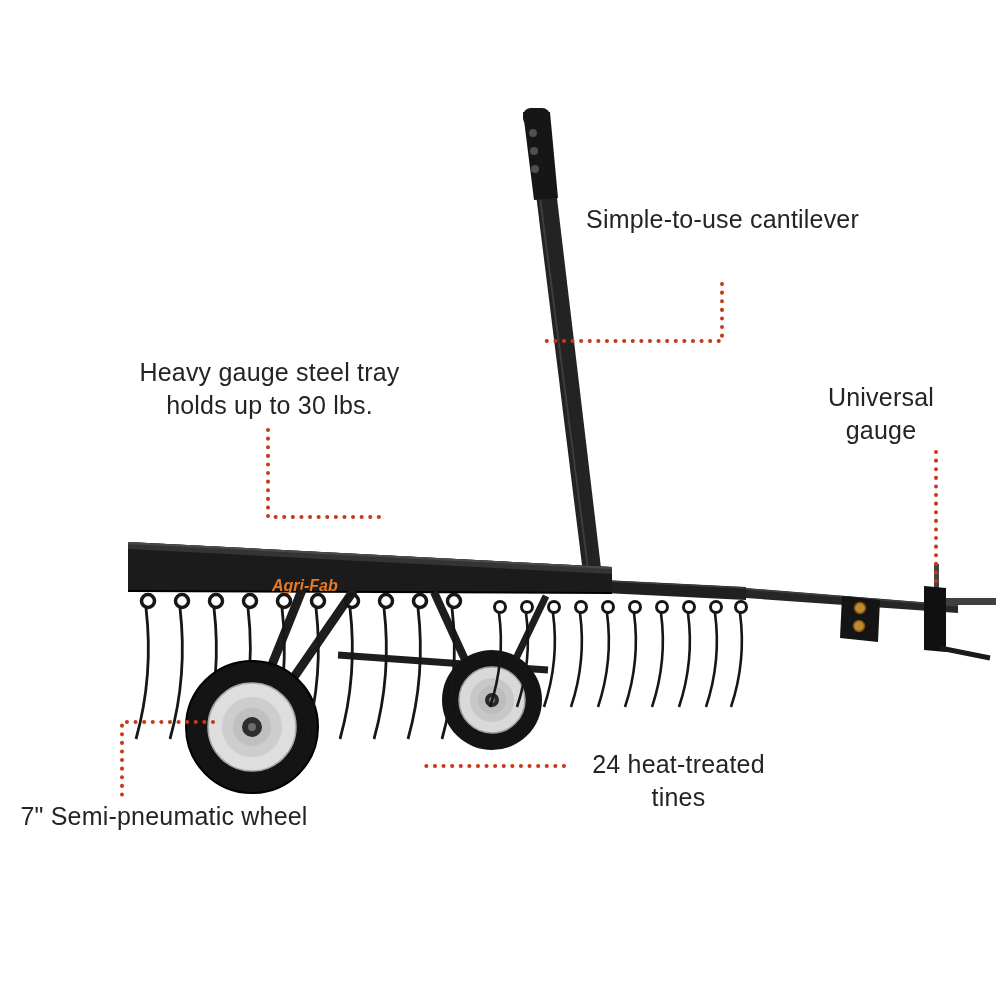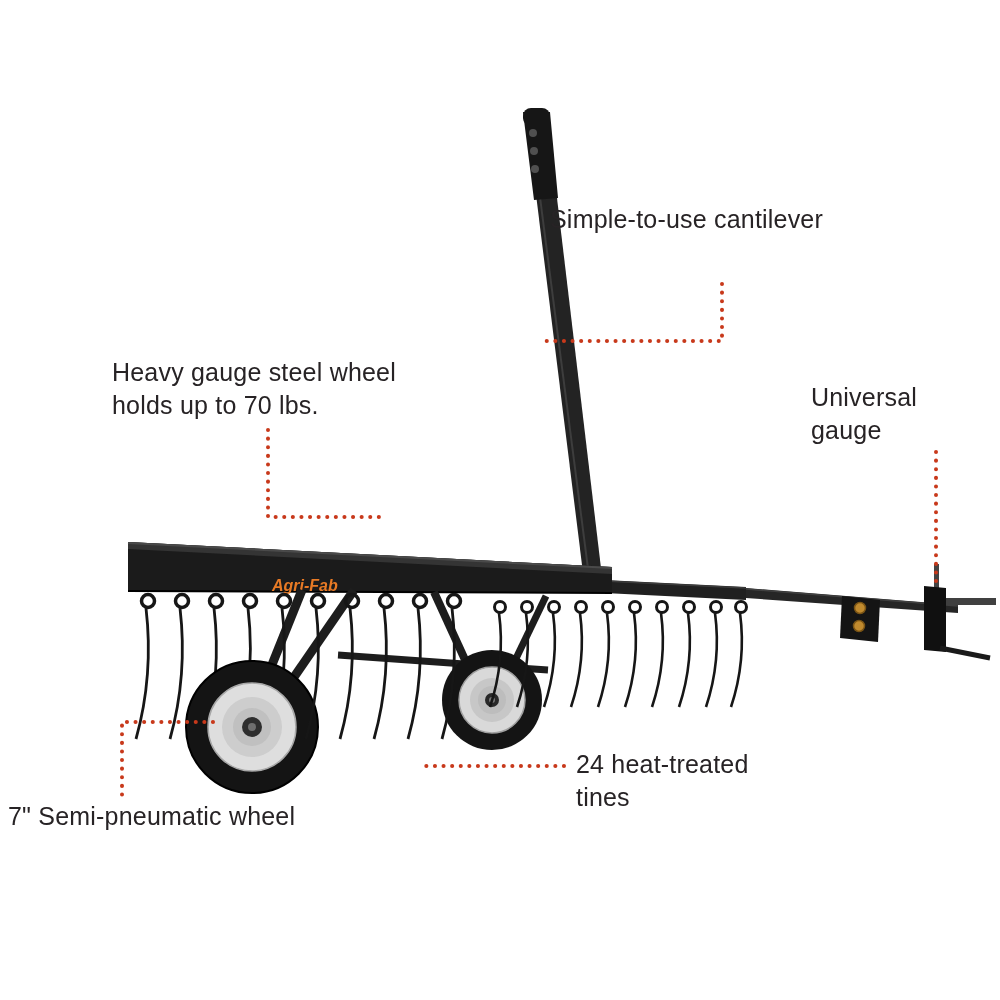--- a/index.html
+++ b/index.html
@@ -9,20 +9,21 @@
     background:#ffffff;
     overflow:hidden;
     font-family:"Liberation Sans",sans-serif;
   }
   .artwork{position:absolute;left:0;top:0;}
   .label{
     position:absolute;
     color:#272325;
     font-size:25px;
     line-height:33px;
+    text-align:center;
     letter-spacing:0.2px;
   }
   .label .line{display:block;}
   #label-handle{left:550px;top:203px;width:345px;}
   #label-tray{left:112px;top:356px;width:315px;}
   #label-hitch{left:811px;top:381px;width:140px;}
   #label-tines{left:576px;top:748px;width:205px;}
   #label-wheel{left:8px;top:800px;width:312px;}
 </style>
 </head>
@@ -138,22 +139,22 @@
       <polyline points="564,766 420,766" stroke="#c8391b"></polyline>
       <polyline points="213,722 122,722 122,798" stroke="#c8391b"></polyline>
     </g>
   </svg>
 
   <div class="label" id="label-handle">
     <span class="line">Simple-to-use cantilever</span>
   </div>
 
   <div class="label" id="label-tray">
-    <span class="line">Heavy gauge steel wheel</span>
-    <span class="line">holds up to 70 lbs.</span>
+    <span class="line">Heavy gauge steel tray</span>
+    <span class="line">holds up to 30 lbs.</span>
   </div>
 
   <div class="label" id="label-hitch">
     <span class="line">Universal</span>
     <span class="line">gauge</span>
   </div>
 
   <div class="label" id="label-tines">
     <span class="line">24 heat-treated</span>
     <span class="line">tines</span>

